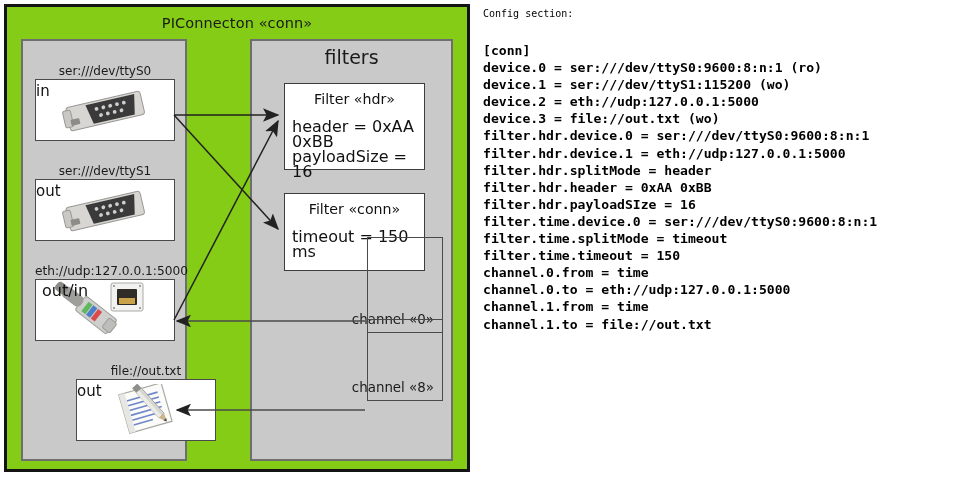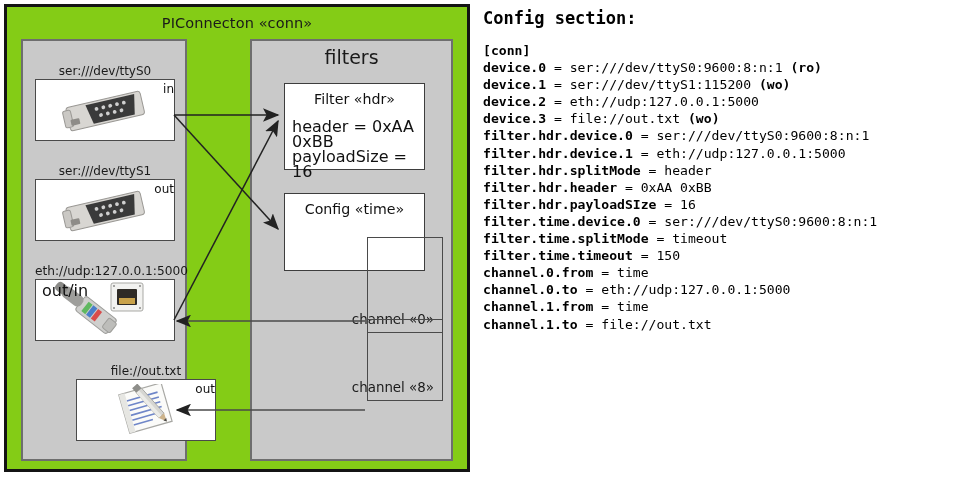--- a/index.html
+++ b/index.html
@@ -91,22 +91,22 @@
     background: #ffffff;
     border: 1.6px solid #4a4a4a;
     box-sizing: border-box;
     overflow: hidden;
   }
   .device-dir {
     position: absolute;
     left: 0;
     top: 2px;
     width: 100%;
-    text-align: right;
-    font-size: 12px;
+    text-align: left;
+    font-size: 15px;
     color: #111111;
     z-index: 3;
   }
   .device-dir.left {
     text-align: left;
     left: 6px;
     width: auto;
     top: 1px;
     font-size: 16px;
   }
@@ -181,37 +181,37 @@
     left: 480px;
     top: 0;
     width: 484px;
     height: 484px;
   }
   #config-heading {
     position: absolute;
     left: 3px;
     top: 8px;
     font-family: "DejaVu Sans Mono", monospace;
-    font-weight: bold;
-    font-size: 17px;
+    font-weight: normal;
+    font-size: 10px;
     color: #000000;
   }
   #config-lines {
     position: absolute;
     left: 3px;
     top: 42px;
     font-family: "DejaVu Sans Mono", monospace;
     font-size: 13.1px;
     line-height: 17.1px;
     color: #000000;
     white-space: pre;
   }
   .cline { white-space: pre; }
   .ckey  { font-weight: bold; }
-  .cval  { font-weight: normal; }
+  .cval  { font-weight: bold; }
   .cflag { font-weight: bold; }
 </style>
 </head>
 <body>
 
 <div id="root">
 
   <div id="diagram">
 
     <div class="diagram-title">PIConnecton «conn»</div>
@@ -342,21 +342,24 @@
 
       <div class="filter-box" id="filter-hdr">
         <div class="filter-title">Filter «hdr»</div>
         <div class="filter-props">
           <div>header = 0xAA 0xBB</div>
           <div>payloadSize = 16</div>
         </div>
       </div>
 
       <div class="filter-box" id="filter-time">
-        <div class="filter-title">Config «time»</div>
+        <div class="filter-title">Filter «conn»</div>
+        <div class="filter-props">
+          <div>timeout = 150 ms</div>
+        </div>
       </div>
 
       <div class="channel-box" id="channel-0">
         <div class="channel-label">channel «0»</div>
       </div>
 
       <div class="channel-box" id="channel-1">
         <div class="channel-label">channel «8»</div>
       </div>
     </div>

